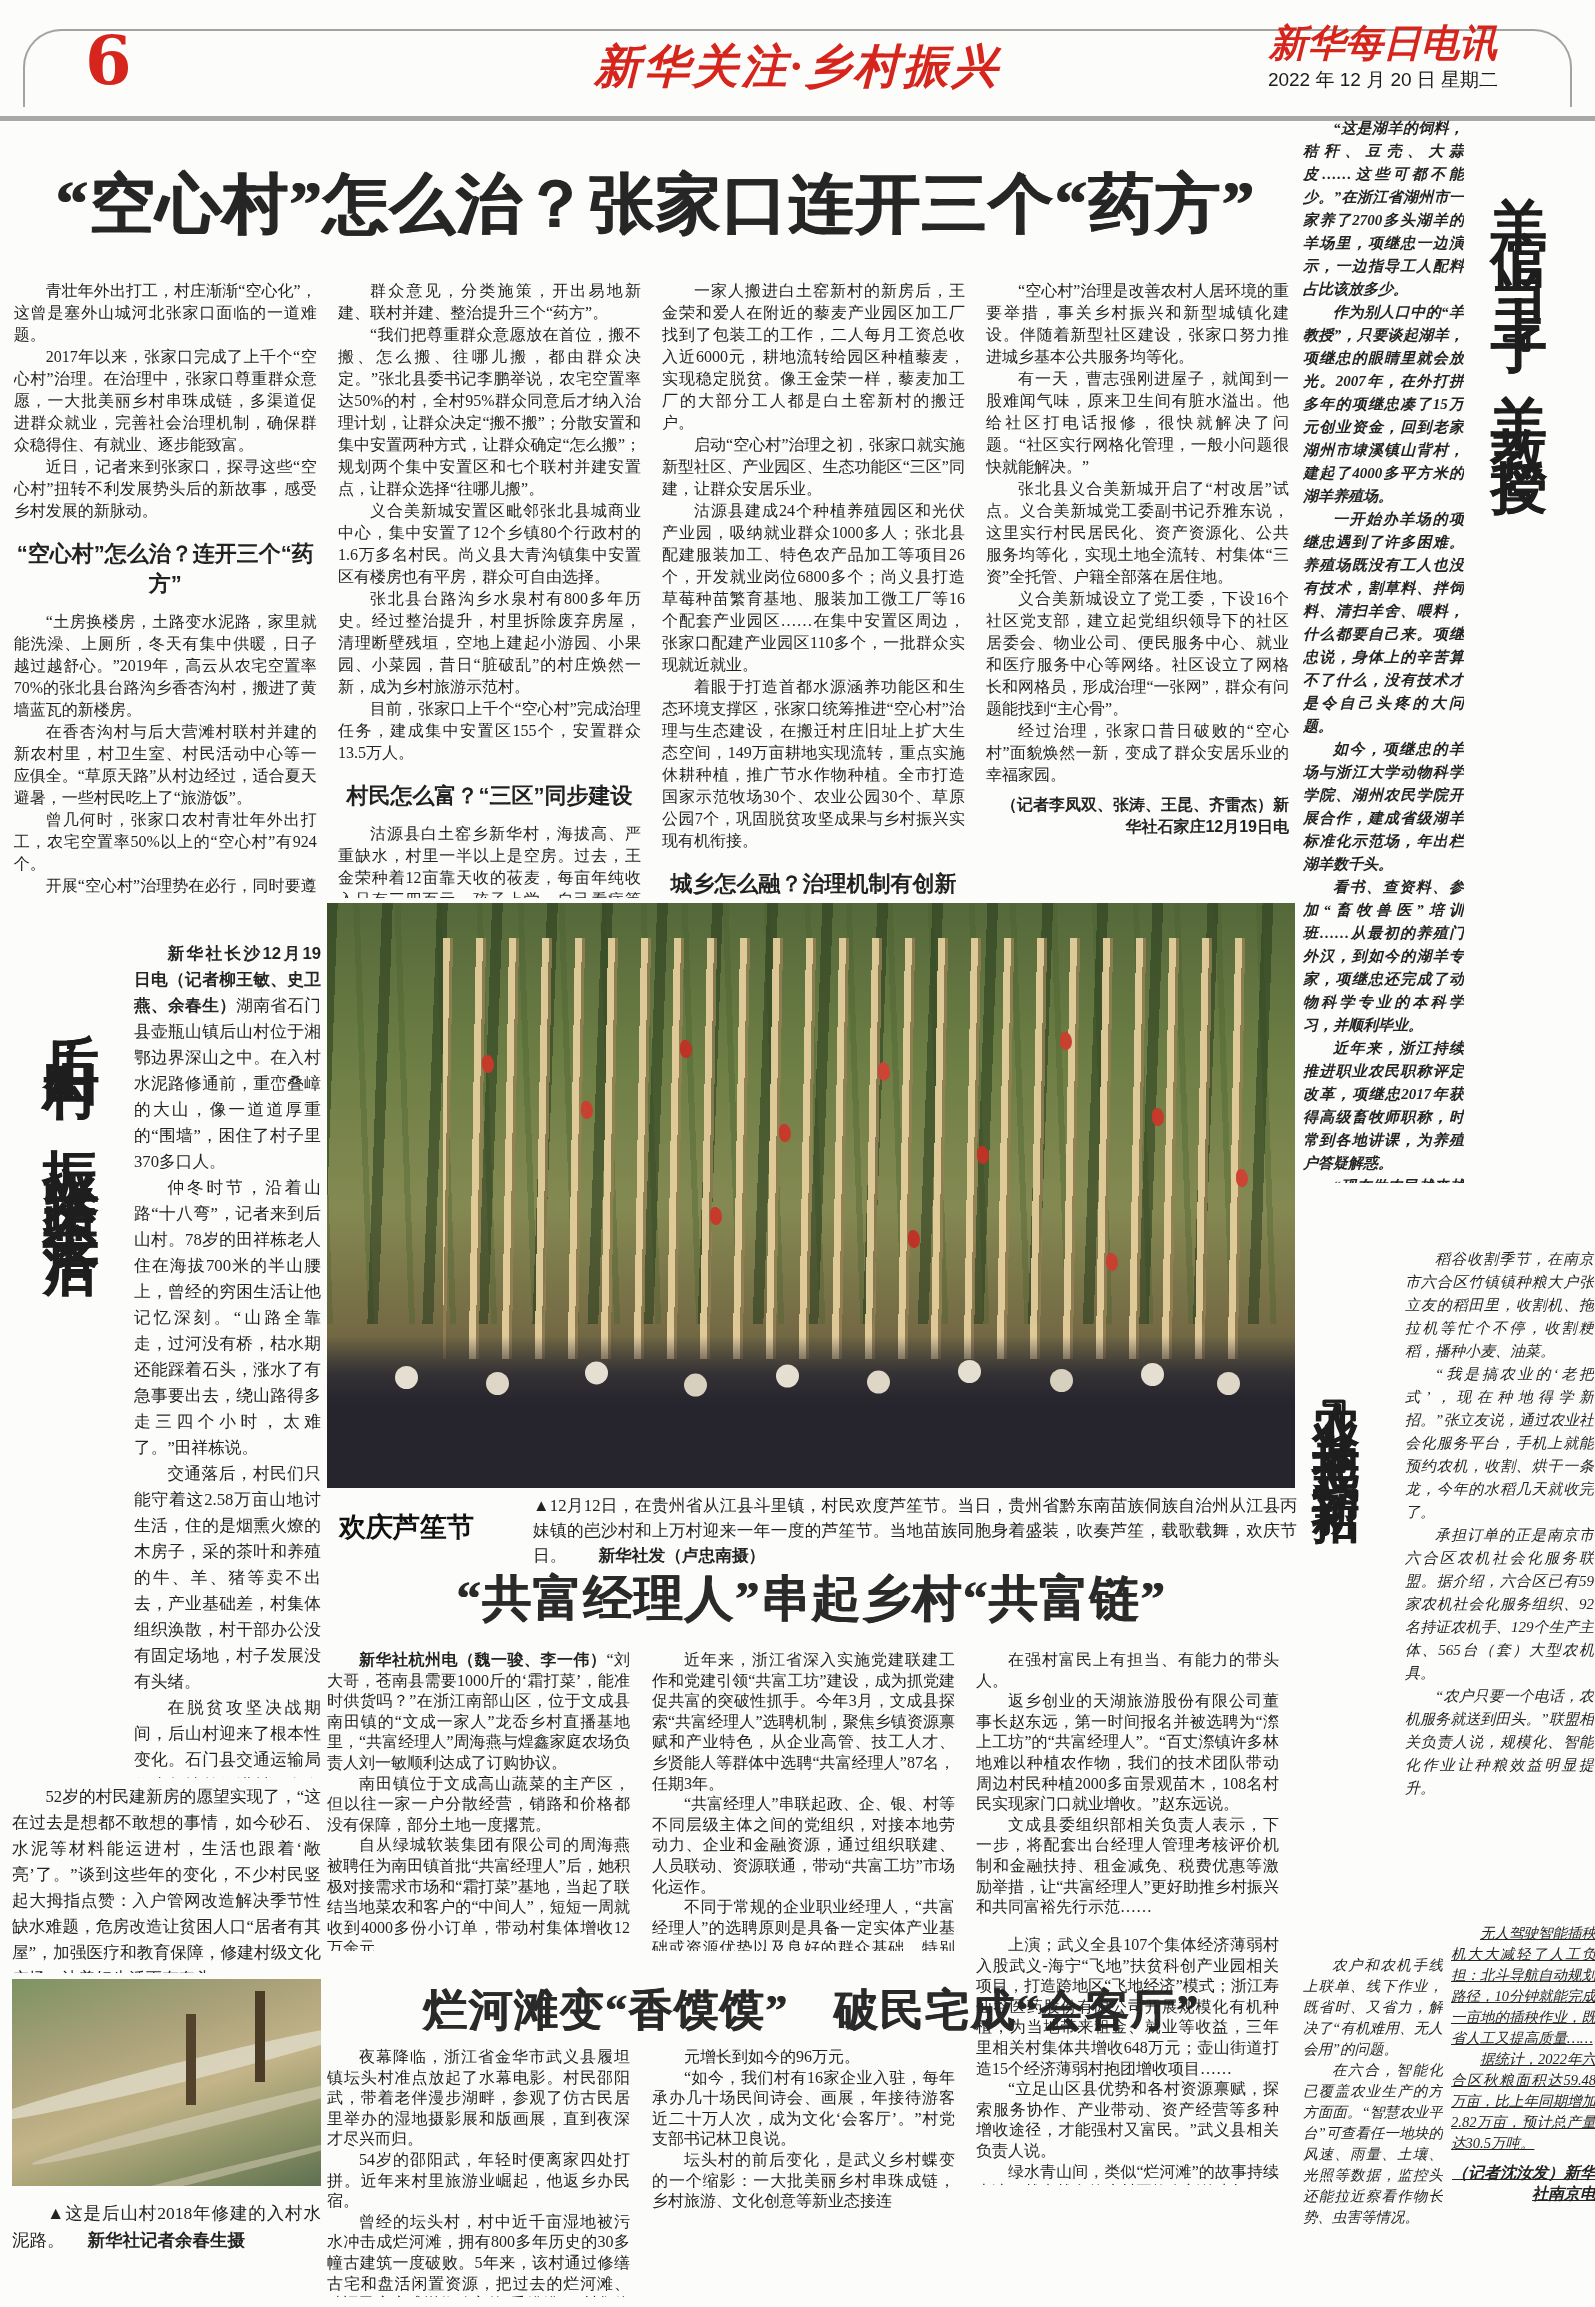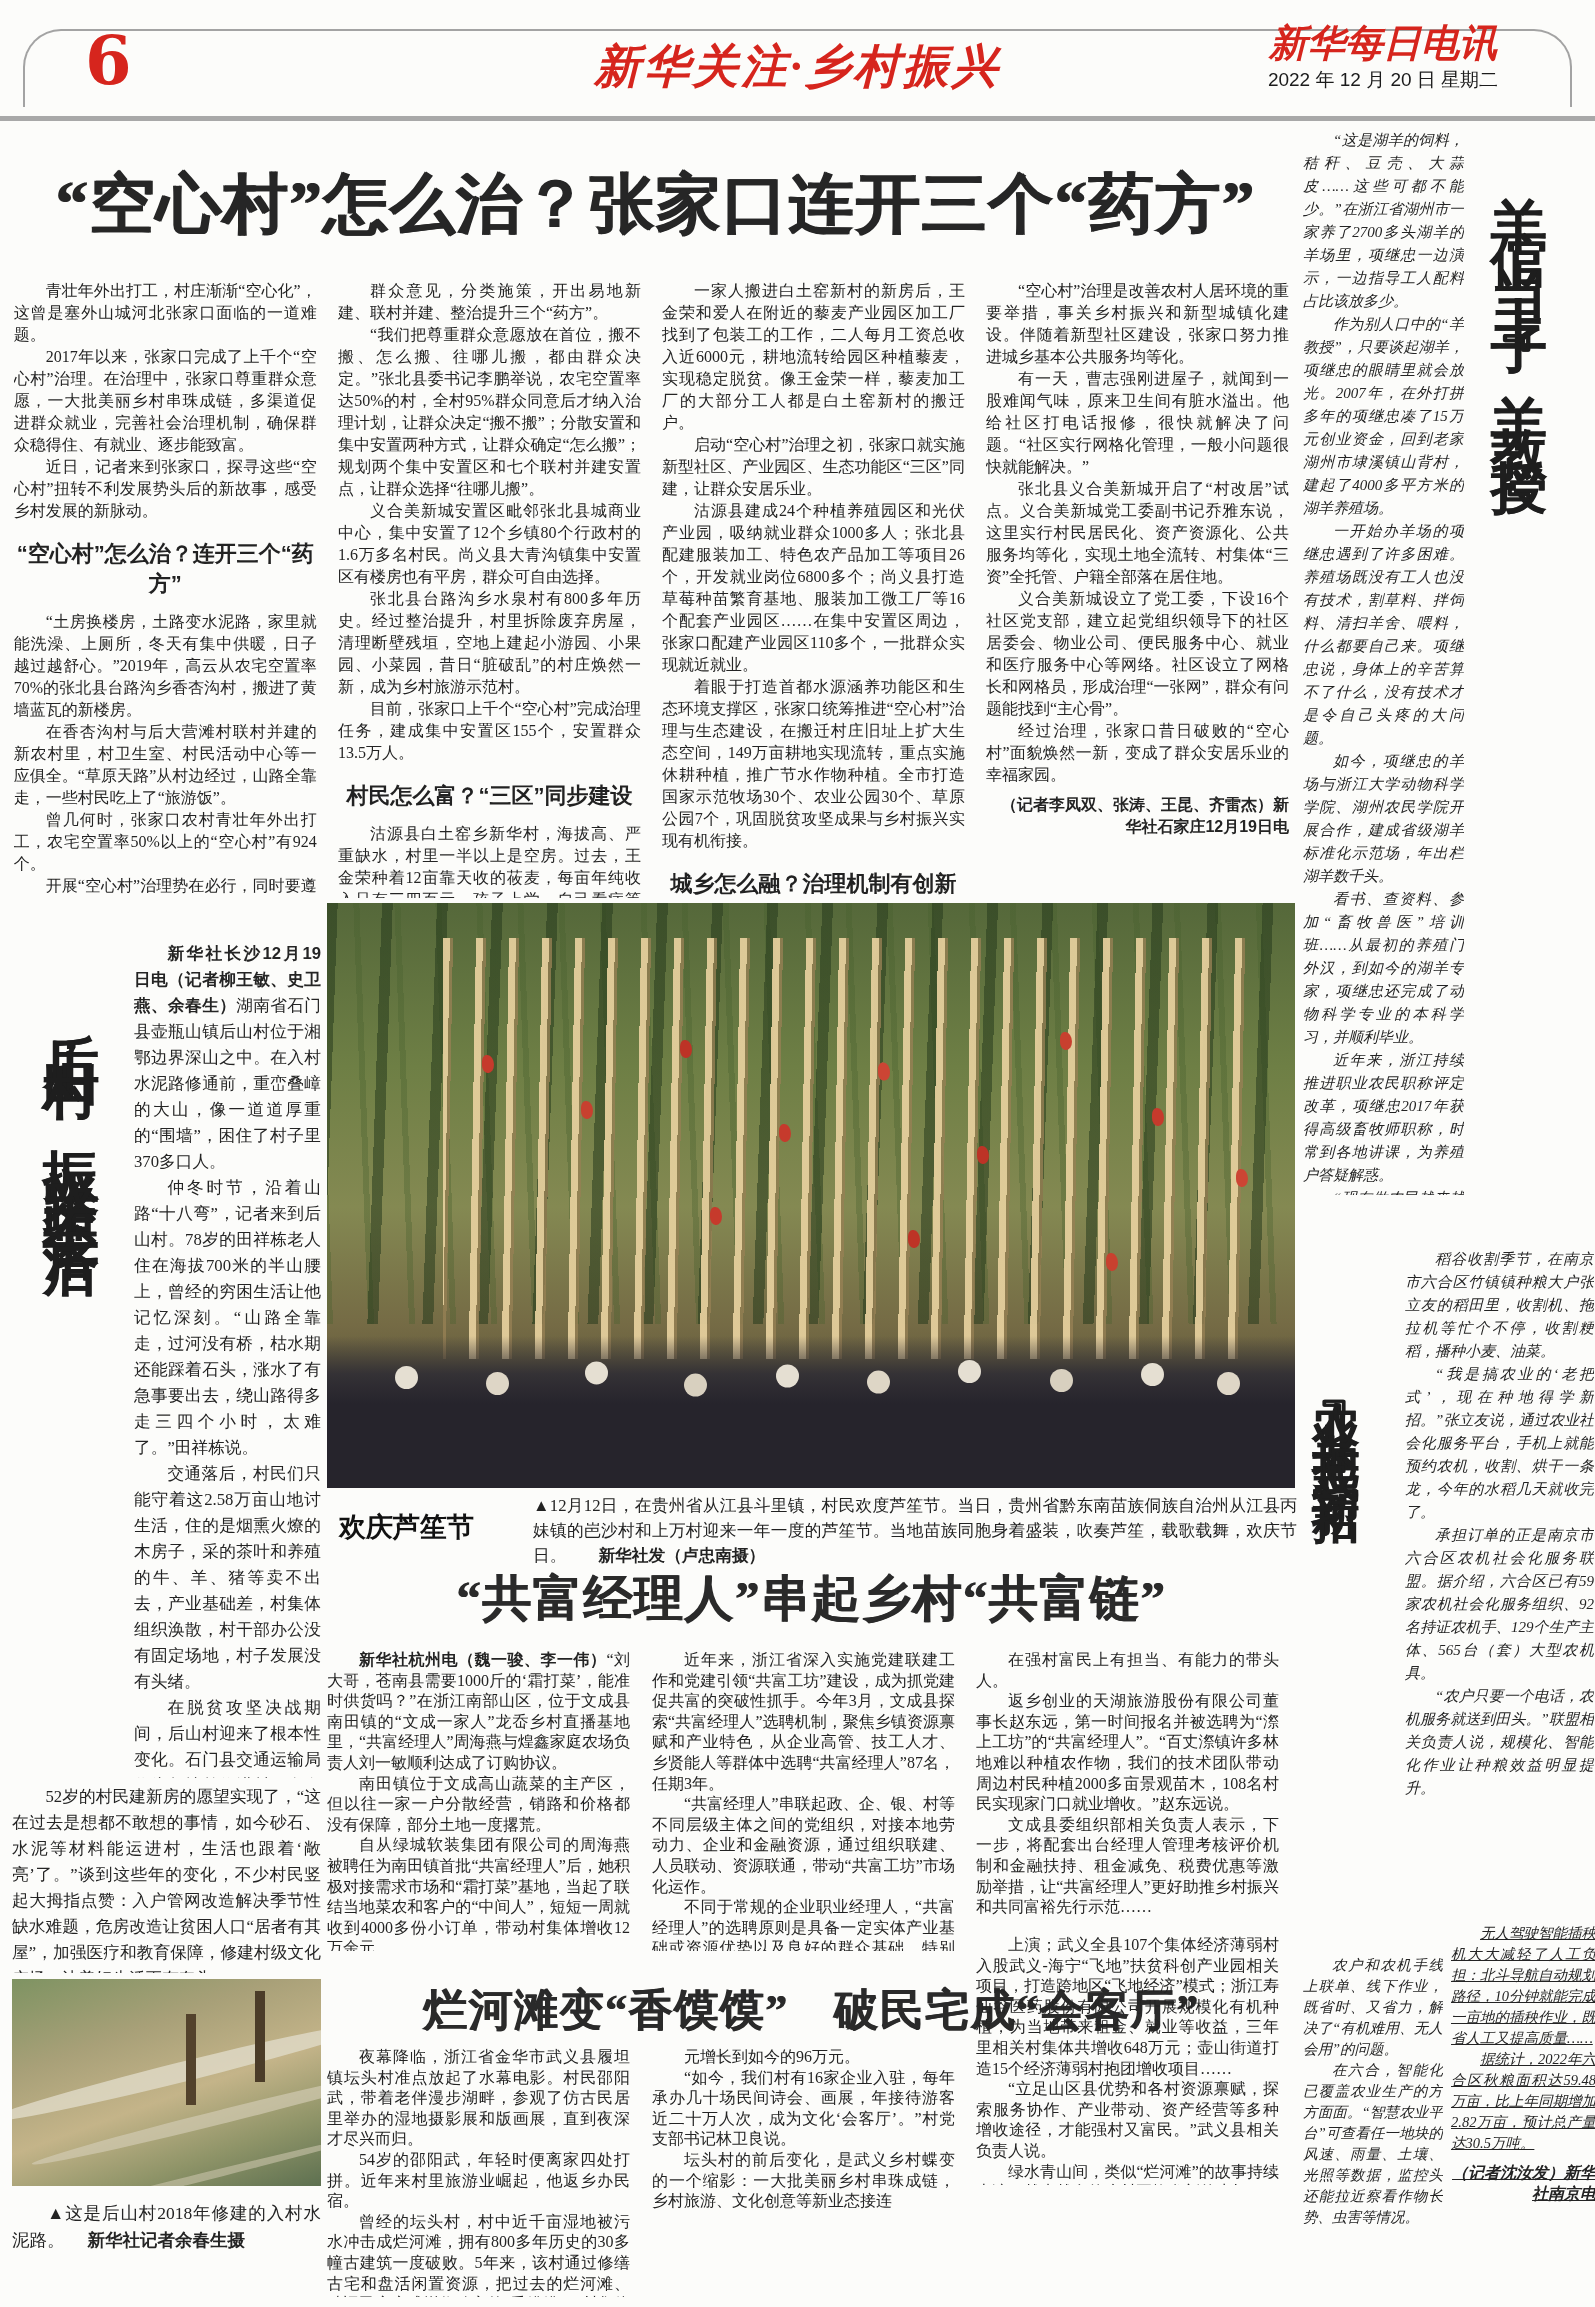--- a/index.html
+++ b/index.html
@@ -47,21 +47,21 @@
   #gongfu-col2{left:652px;top:1650px;height:301px;}
   #gongfu-col3{left:976px;top:1650px;height:301px;}
   #lan-col1{left:327px;top:2047px;height:250px;}
   #lan-col2{left:652px;top:2047px;height:250px;}
   #lan-col3{left:976px;top:1935px;height:250px;}
   
   #houshan-col{left:134px;top:941px;width:187px;height:837px;font-size:16.7px;line-height:26px;}
   #houshan-wide{left:12px;top:1784px;width:309px;height:189px;font-size:16.7px;line-height:26px;}
   
   .kcol{font-style:italic;}
-  #sheep-col{left:1303px;top:129px;width:161px;height:1066px;font-size:15px;line-height:23px;}
+  #sheep-col{left:1303px;top:117px;width:161px;height:1066px;font-size:15px;line-height:23px;font-weight:bold;}
   #farm-intro{left:1405px;top:1248px;width:189px;height:699px;font-size:15px;line-height:23px;}
   #farm-colA{left:1303px;top:1955px;width:140px;height:341px;font-size:14.5px;line-height:21px;}
   #farm-colB{left:1451px;top:1923px;width:145px;height:341px;font-size:14.5px;line-height:21px;text-decoration:underline;}
   
   .photo{position:absolute;overflow:hidden;}
   #festival-photo{left:327px;top:903px;width:968px;height:585px;
      background:linear-gradient(180deg,#55683a 0%,#6e7f45 28%,#848952 52%,#756b45 72%,#3e3c2d 100%);}
   #festival-photo .trees{position:absolute;inset:0;height:72%;
      background:repeating-linear-gradient(92deg,rgba(38,58,28,.55) 0 10.7px,rgba(0,0,0,0) 10.7px 55px),
                 repeating-linear-gradient(88deg,rgba(70,95,45,.35) 0 6px,rgba(0,0,0,0) 6px 41px);}
@@ -108,21 +108,21 @@
     <div class="date">2022 年 12 月 20 日  星期二</div>
   </div>
 
   <div class="lead-headline">“空心村”怎么治？张家口连开三个“药方”</div>
   <div class="col" id="lead-col1">
       <p>青壮年外出打工，村庄渐渐“空心化”，这曾是塞外山城河北张家口面临的一道难题。</p>
       <p>2017年以来，张家口完成了上千个“空心村”治理。在治理中，张家口尊重群众意愿，一大批美丽乡村串珠成链，多渠道促进群众就业，完善社会治理机制，确保群众稳得住、有就业、逐步能致富。</p>
       <p>近日，记者来到张家口，探寻这些“空心村”扭转不利发展势头后的新故事，感受乡村发展的新脉动。</p>
       <p class="subhead">“空心村”怎么治？连开三个“药方”</p>
       <p>“土房换楼房，土路变水泥路，家里就能洗澡、上厕所，冬天有集中供暖，日子越过越舒心。”2019年，高云从农宅空置率70%的张北县台路沟乡香杏沟村，搬进了黄墙蓝瓦的新楼房。</p>
-      <p>在香杏沟村与后大营滩村联村并建的新农村里，村卫生室、村民活动中心等一应俱全。“草原天路”从村边经过，山路全靠走，一些村民吃上了“旅游饭”。</p>
+      <p>在香杏沟村与后大营滩村联村并建的新农村里，村卫生室、村民活动中心等一应俱全。“草原天路”从村边经过，适合夏天避暑，一些村民吃上了“旅游饭”。</p>
       <p>曾几何时，张家口农村青壮年外出打工，农宅空置率50%以上的“空心村”有924个。</p>
       <p>开展“空心村”治理势在必行，同时要遵循先规划后建设要求，避免造成浪费。张家口市农业农村局有关负责人表示，针对群众需求多元、诉求多样等情况，当地多次征求</p>
     </div>
   <div class="col" id="lead-col2">
       <p>群众意见，分类施策，开出易地新建、联村并建、整治提升三个“药方”。</p>
       <p>“我们把尊重群众意愿放在首位，搬不搬、怎么搬、往哪儿搬，都由群众决定。”张北县委书记李鹏举说，农宅空置率达50%的村，全村95%群众同意后才纳入治理计划，让群众决定“搬不搬”；分散安置和集中安置两种方式，让群众确定“怎么搬”；规划两个集中安置区和七个联村并建安置点，让群众选择“往哪儿搬”。</p>
       <p>义合美新城安置区毗邻张北县城商业中心，集中安置了12个乡镇80个行政村的1.6万多名村民。尚义县大青沟镇集中安置区有楼房也有平房，群众可自由选择。</p>
       <p>张北县台路沟乡水泉村有800多年历史。经过整治提升，村里拆除废弃房屋，清理断壁残垣，空地上建起小游园、小果园、小菜园，昔日“脏破乱”的村庄焕然一新，成为乡村旅游示范村。</p>
       <p>目前，张家口上千个“空心村”完成治理任务，建成集中安置区155个，安置群众13.5万人。</p>
       <p class="subhead">村民怎么富？“三区”同步建设</p>

